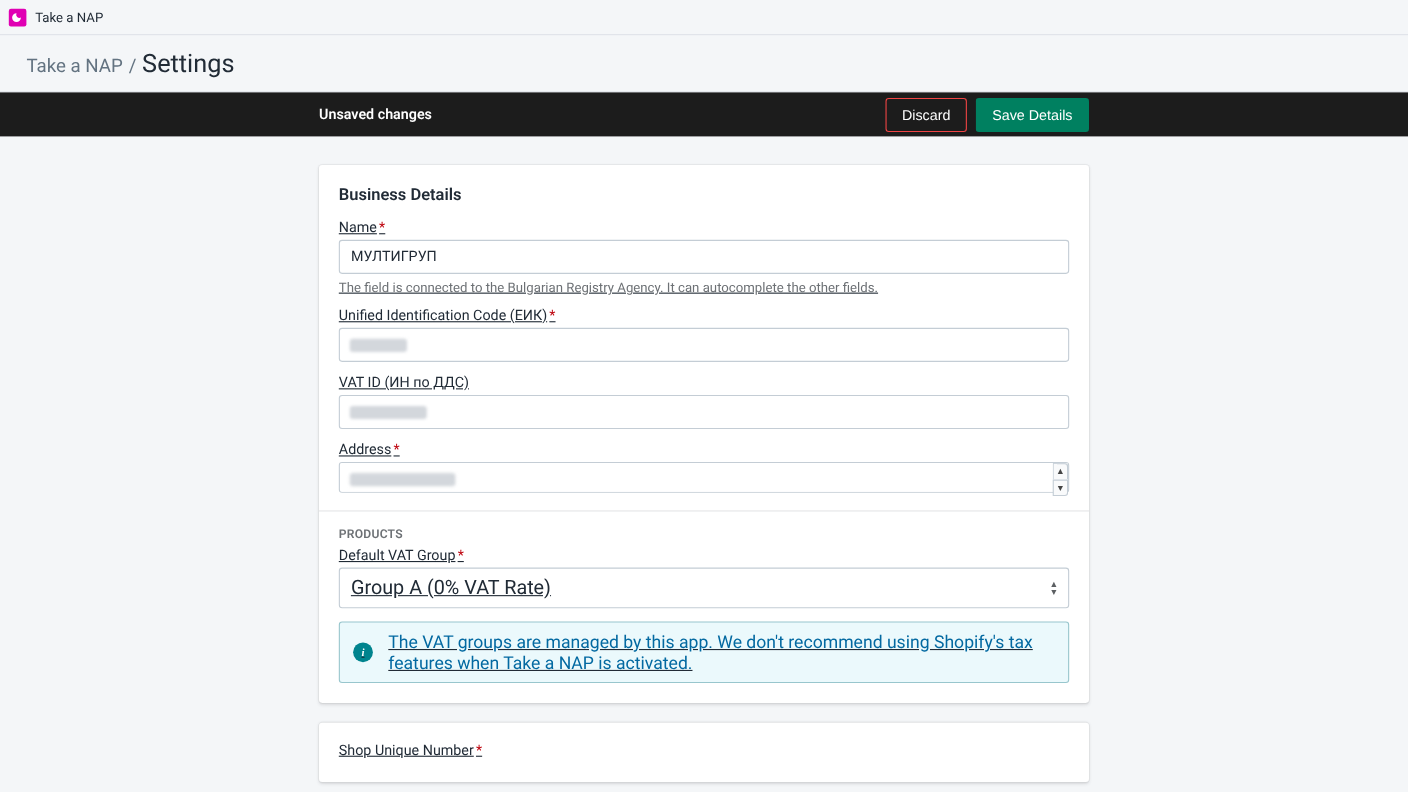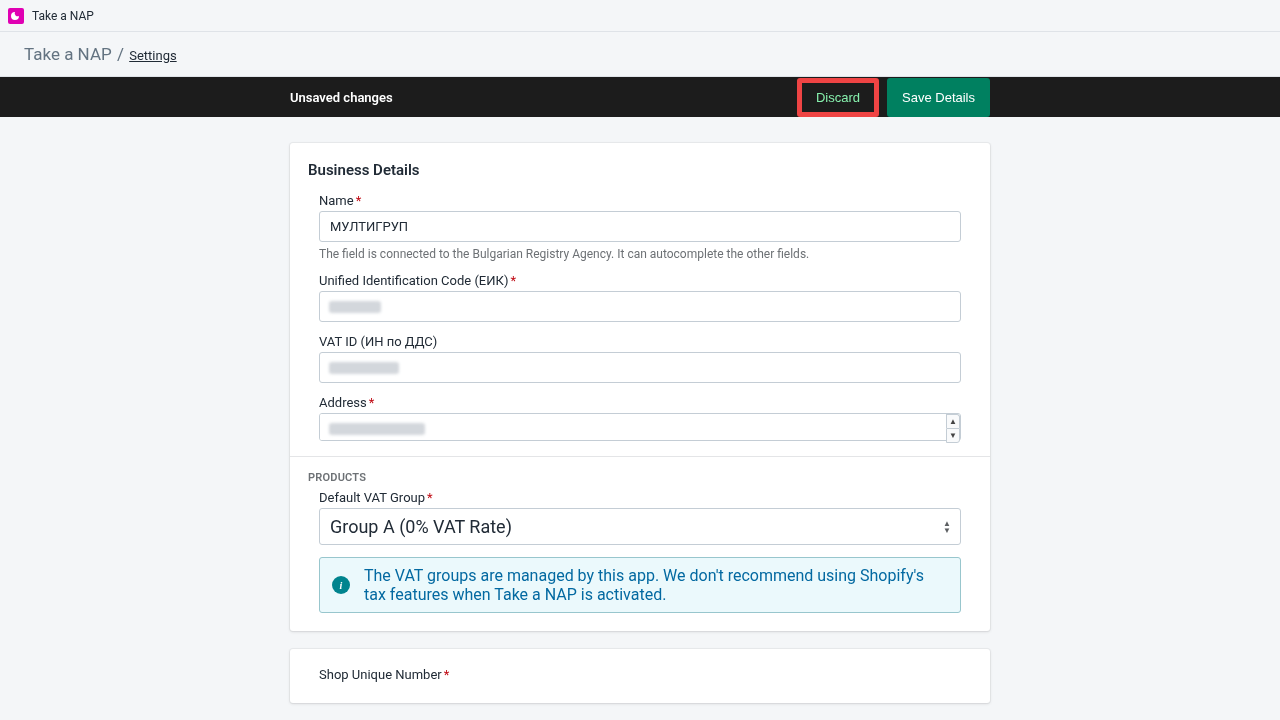--- a/index.html
+++ b/index.html
@@ -3,33 +3,33 @@
 <meta charset="utf-8">
 <style>
   * { box-sizing: border-box; margin: 0; padding: 0; }
   body { font-family: -apple-system, BlinkMacSystemFont, "Segoe UI", Roboto, sans-serif; background: #f4f6f8; color: #212b36; font-size: 13px; }
   .app-bar { display: flex; align-items: center; height: 32px; padding: 0 8px; background: #f4f6f8; border-bottom: 1px solid #dfe3e8; }
   .app-icon { width: 16px; height: 16px; background: #e000b3; border-radius: 2px; display: inline-flex; align-items: center; justify-content: center; margin-right: 8px; color: #fff; font-size: 10px; }
   .app-title { font-size: 12px; color: #212b36; }
   .breadcrumb-bar { padding: 12px 24px; border-bottom: 1px solid #dfe3e8; }
   .breadcrumb-bar .crumb { font-size: 17px; color: #637381; }
   .breadcrumb-bar .slash { font-size: 17px; color: #637381; padding: 0 2px; }
-  .breadcrumb-bar .current { font-size: 13px; color: #212b36; text-decoration: underline; }
+  .breadcrumb-bar .current { font-size: 23px; color: #212b36; }
   .dirty-bar { background: #1c1c1c; color: #fff; height: 40px; display: flex; }
   .dirty-inner { width: 700px; margin: 0 auto; display: flex; align-items: center; justify-content: space-between; }
   .dirty-label { font-size: 13px; font-weight: 600; }
   .bar-actions { display: flex; gap: 8px; }
   .btn { border-radius: 3px; font-size: 13px; padding: 7px 14px; cursor: pointer; border: 1px solid transparent; font-weight: 500; }
-  .btn-discard { background: transparent; color: #86efac; border: 5px solid #ef4444; }
+  .btn-discard { background: transparent; color: #ffffff; border: 1px solid #ef4444; }
   .btn-save { background: #008060; color: #fff; }
   .page { width: 700px; margin: 26px auto 0 auto; }
   .card { background: #fff; border-radius: 3px; box-shadow: 0 0 0 1px rgba(63,63,68,.05), 0 1px 3px rgba(63,63,68,.15); margin-bottom: 18px; padding: 18px 0; }
   .card-title { font-size: 15px; font-weight: 600; padding: 0 18px 14px 18px; }
   .section-label { font-size: 11px; font-weight: 600; color: #6d7175; text-transform: uppercase; letter-spacing: .02em; padding: 0 18px 6px 18px; }
-  .card-body { padding: 0 29px; }
+  .card-body { padding: 0 18px; text-decoration: underline; }
   .field { margin-bottom: 12px; }
   .field-label { font-size: 13px; margin-bottom: 3px; display: block; color: #212b36; }
   .req { color: #bf0711; margin-left: 2px; }
   .input { width: 100%; border: 1px solid #c4cdd5; border-radius: 3px; padding: 7px 10px; font-size: 13px; color: #212b36; background: #fff; font-family: inherit; }
   .input.redacted { color: transparent; }
   .input.redacted::placeholder { color: transparent; }
   .redact-wrap { position: relative; }
   .redact-blur { position: absolute; left: 10px; top: 50%; transform: translateY(-50%); background: #d3d7dc; border-radius: 3px; height: 12px; filter: blur(1.5px); pointer-events: none; }
   .redact-blur.w1 { width: 52px; }
   .redact-blur.w2 { width: 70px; }

